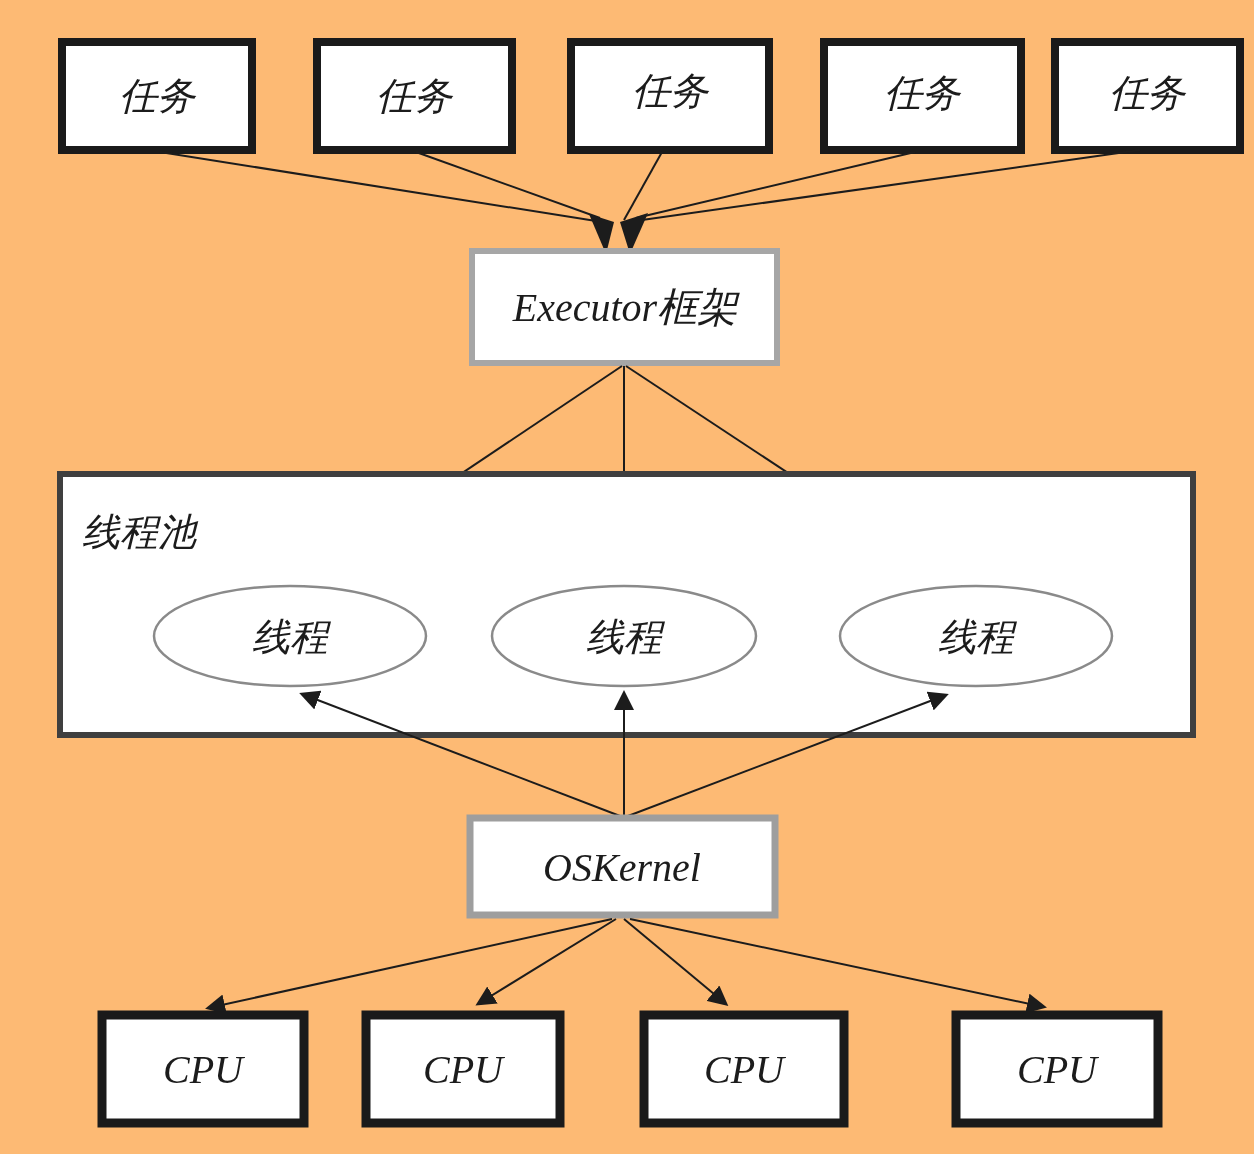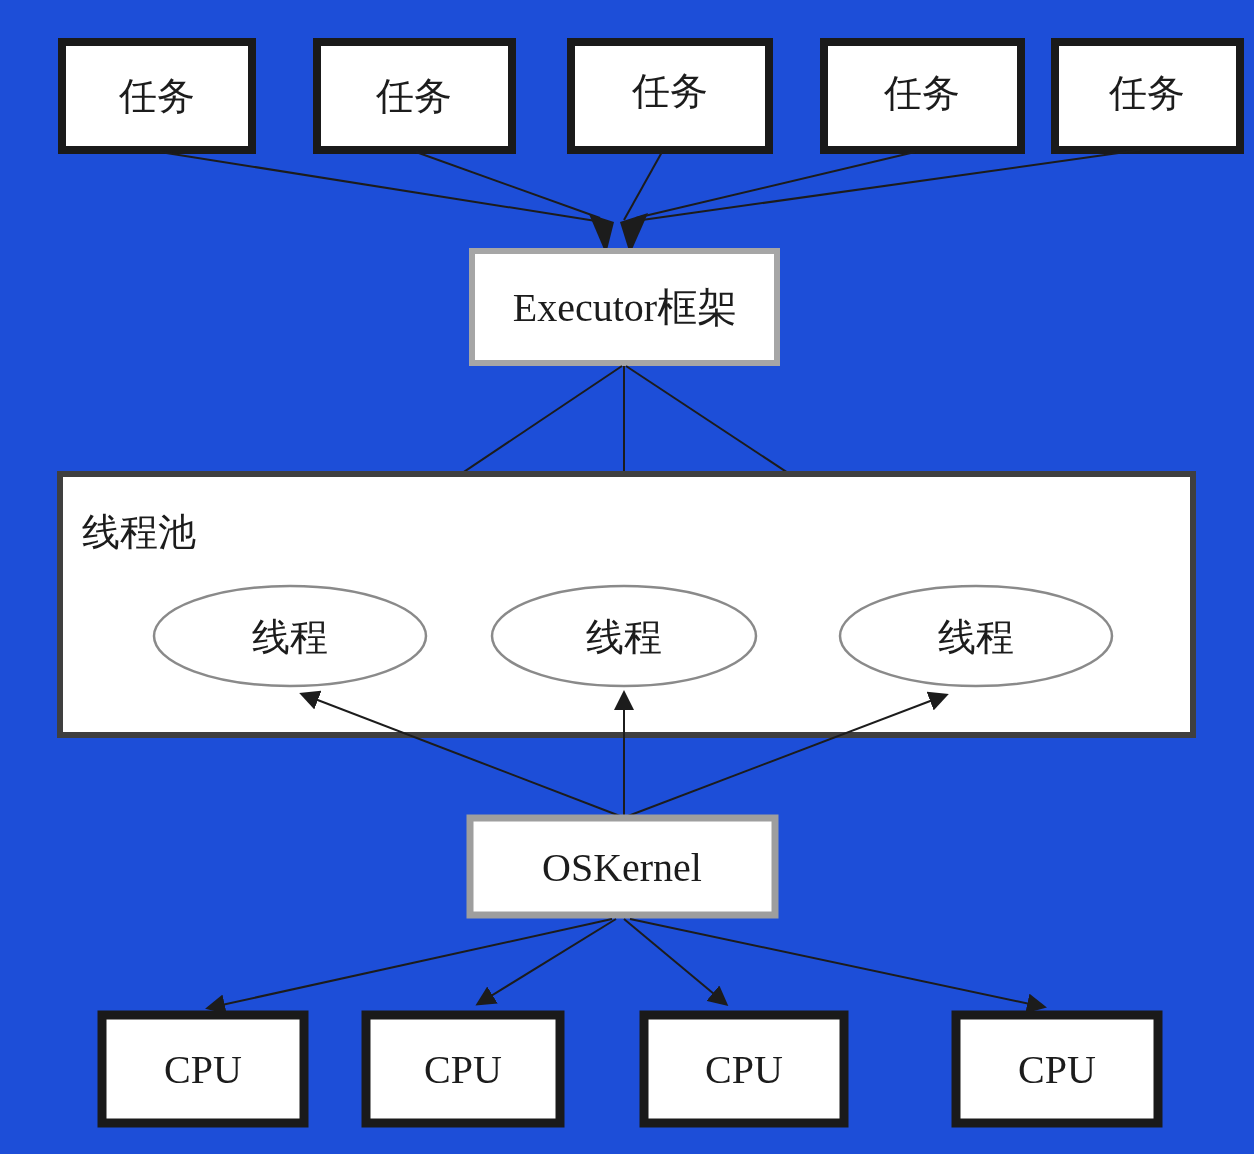--- a/index.html
+++ b/index.html
@@ -4,23 +4,24 @@
 <style>
   html, body {
     margin: 0;
     padding: 0;
     background: #ffffff;
   }
   .stage {
     position: relative;
     width: 1254px;
     height: 1154px;
-    background: #1d4ed8;
+    background: #fdba74;
     overflow: hidden;
     font-family: "Liberation Serif", "DejaVu Serif", serif;
+    font-style: italic;
   }
   svg text {
     font-family: "Liberation Serif", "DejaVu Serif", serif;
     fill: #1c1c1c;
   }
   .node-label {
     font-size: 38px;
   }
   .latin-label {
     font-size: 40px;

